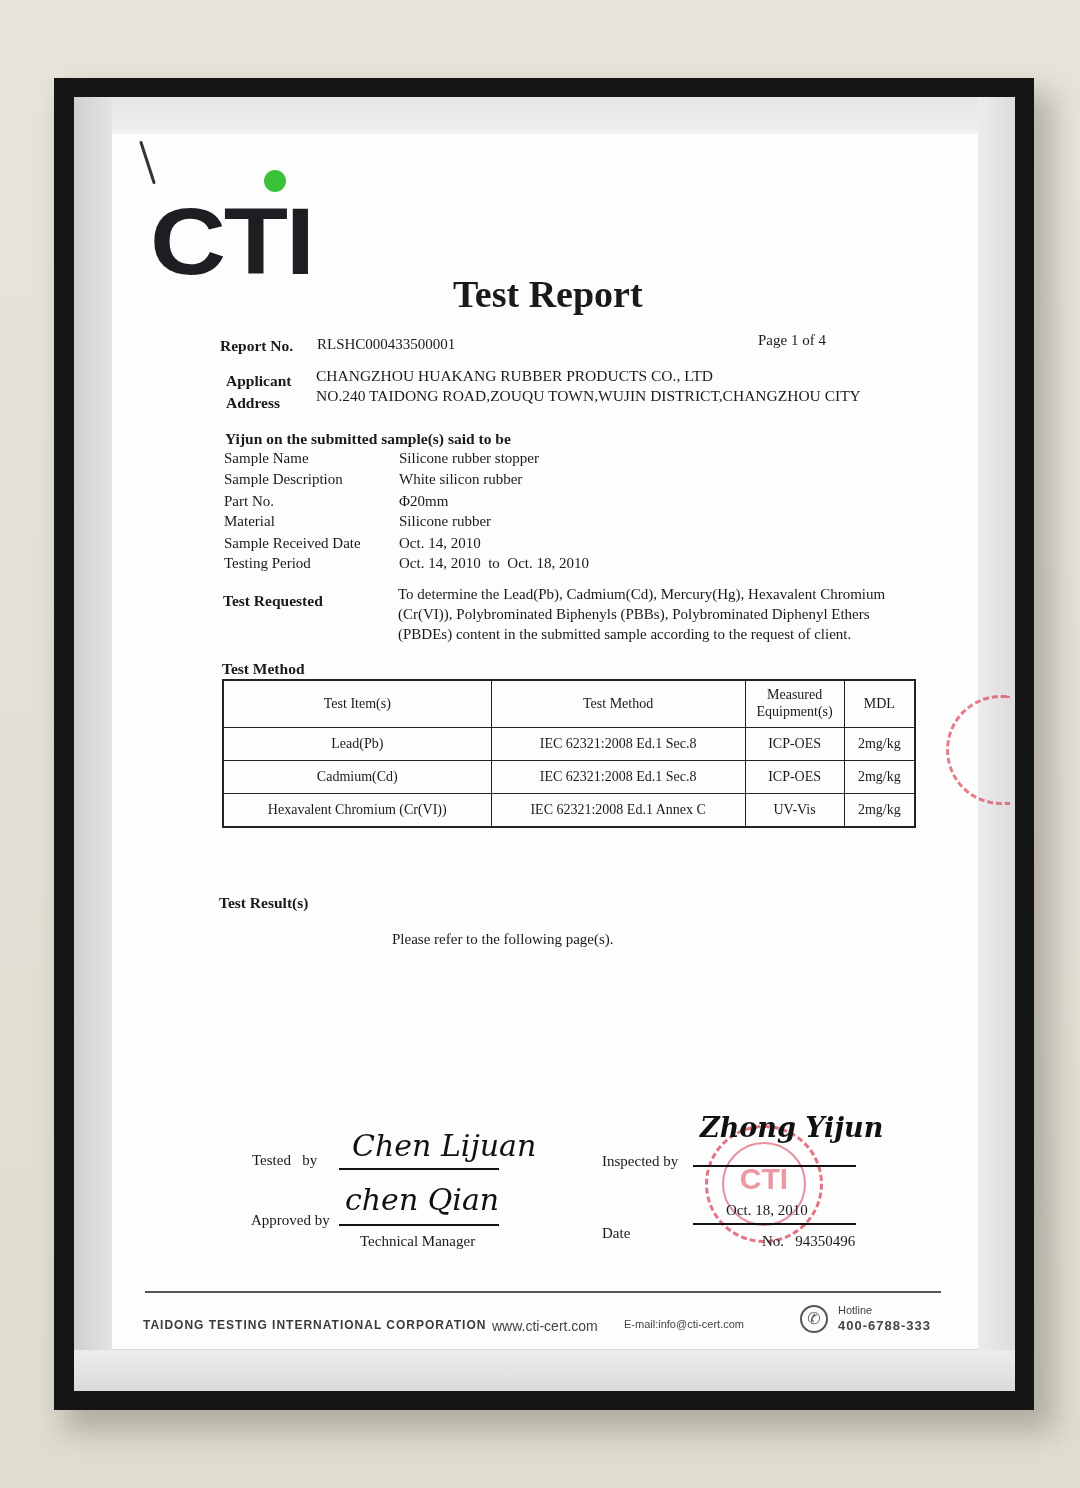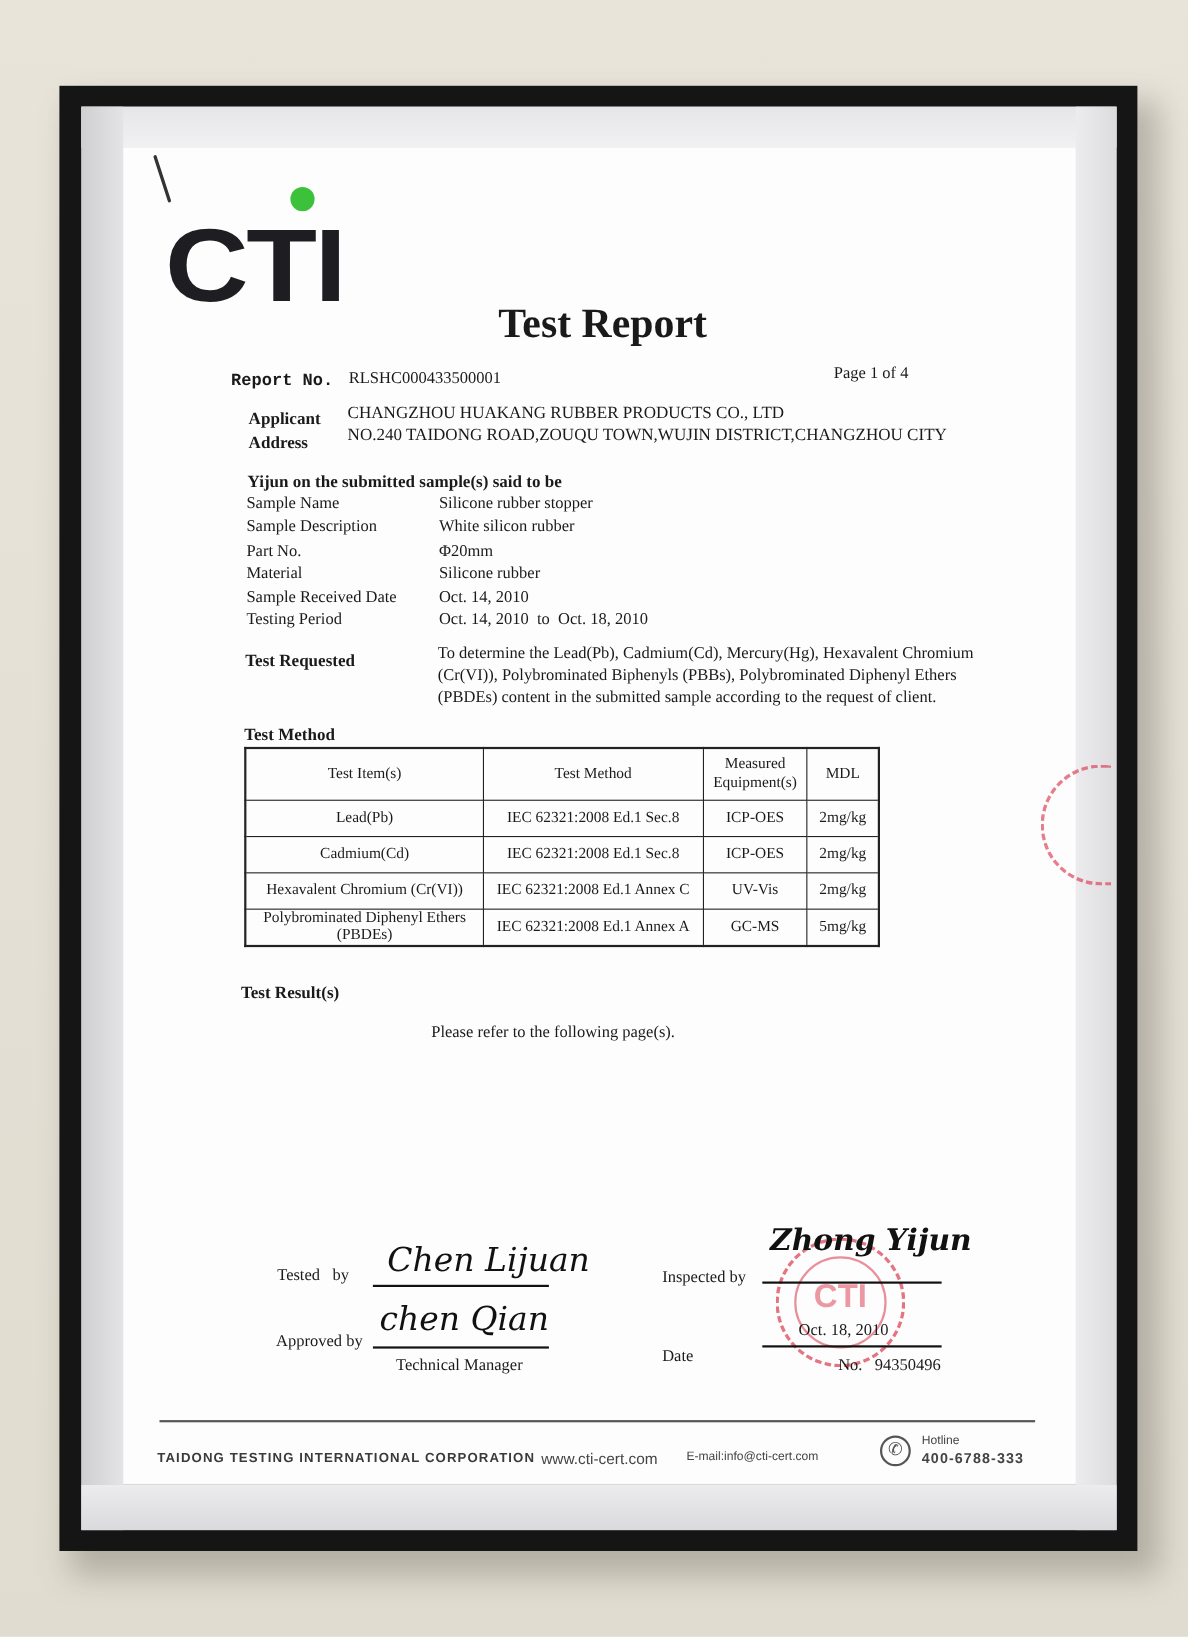--- a/index.html
+++ b/index.html
@@ -39,21 +39,21 @@
     line-height:1; transform:scaleX(1.12); transform-origin:left top;
   }
   .logo-dot { left:264px; top:170px; width:22px; height:22px; border-radius:50%;
     background:#3cc23a; }
   .pen-mark { left:146px; top:140px; width:3px; height:45px; background:#333;
     transform:rotate(-18deg); border-radius:2px; }
   .title { left:453px; top:272px; font-size:38px; font-weight:bold; }
   .lbl-b { font-weight:bold; font-size:15.5px; }
   .txt { font-size:15px; }
   table.methods {
-    position:absolute; left:222px; top:679px; width:578px;
+    position:absolute; left:222px; top:679px; width:694px;
     border-collapse:collapse; font-size:14px;
     border:2px solid #222;
   }
   table.methods td, table.methods th {
     border:1.3px solid #222; text-align:center; font-weight:normal;
     padding:0 4px; height:32px;
   }
   table.methods th { height:46px; line-height:1.2; }
   .sig { font-family:"DejaVu Serif", serif; font-style:italic; font-size:30px; color:#111; }
   .sig-line { position:absolute; height:1.6px; background:#111; }
@@ -97,21 +97,21 @@
   </div>
 </div>
 <div class="paper"></div>
 
 <div class="abs pen-mark"></div>
 <div class="abs logo">CTI</div>
 <div class="abs logo-dot"></div>
 
 <div class="abs title">Test Report</div>
 
-<div class="abs lbl-b" style="left:210px;top:337px;font-family:Liberation Mono, monospace;">Report No.</div>
+<div class="abs lbl-b" style="left:220px;top:337px;">Report No.</div>
 <div class="abs txt" style="left:317px;top:336px;">RLSHC000433500001</div>
 <div class="abs txt" style="left:758px;top:332px;">Page 1 of 4</div>
 
 <div class="abs lbl-b" style="left:226px;top:372px;">Applicant</div>
 <div class="abs txt" style="left:316px;top:367px;font-size:15.5px;">CHANGZHOU HUAKANG RUBBER PRODUCTS CO., LTD</div>
 <div class="abs lbl-b" style="left:226px;top:394px;">Address</div>
 <div class="abs txt" style="left:316px;top:387px;font-size:15.5px;">NO.240 TAIDONG ROAD,ZOUQU TOWN,WUJIN DISTRICT,CHANGZHOU CITY</div>
 
 <div class="abs lbl-b" style="left:225px;top:430px;">Yijun on the submitted sample(s) said to be</div>
 <div>
@@ -163,26 +163,20 @@
       <td>IEC 62321:2008 Ed.1 Sec.8</td>
       <td>ICP-OES</td>
       <td>2mg/kg</td>
     </tr>
     <tr>
       <td>Hexavalent Chromium (Cr(VI))</td>
       <td>IEC 62321:2008 Ed.1 Annex C</td>
       <td>UV-Vis</td>
       <td>2mg/kg</td>
     </tr>
-    <tr>
-      <td>Polybrominated Diphenyl Ethers (PBDEs)</td>
-      <td>IEC 62321:2008 Ed.1 Annex A</td>
-      <td>GC-MS</td>
-      <td>5mg/kg</td>
-    </tr>
   </tbody>
 </table>
 
 <div class="stamp-edge"></div>
 
 <div class="abs lbl-b" style="left:219px;top:894px;text-align:right;">Test Result(s)</div>
 <div class="abs txt" style="left:392px;top:931px;">Please refer to the following page(s).</div>
 
 <div class="abs txt" style="left:252px;top:1152px;white-space:pre;">Tested   by</div>
 <div class="abs sig" style="left:352px;top:1128px;">Chen Lijuan</div>

